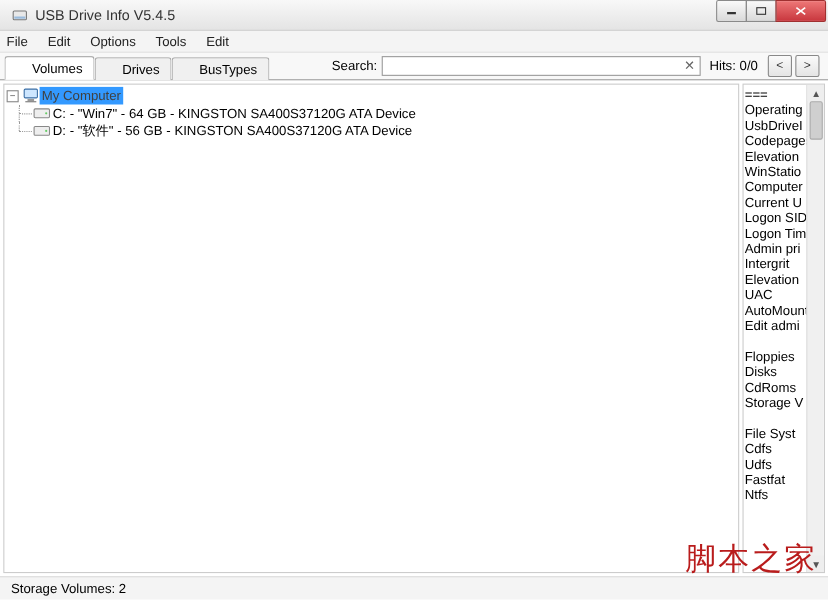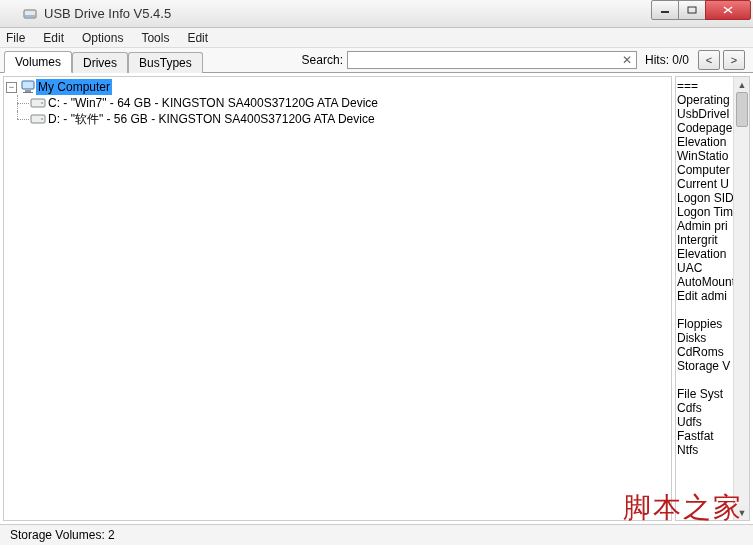--- a/index.html
+++ b/index.html
@@ -1,45 +1,45 @@
 <!DOCTYPE html>
 <html><head>
 <meta charset="utf-8">
 <style>
 * { box-sizing: border-box; margin: 0; padding: 0; font-family: "Segoe UI", Tahoma, sans-serif; font-size: 12px; }
 body { width: 753px; height: 549px; background: #fff; overflow: hidden; position: relative; }
-.titlebar { height: 28px; background: linear-gradient(#f8f8f8, #e4e4e4); border-bottom: 1px solid #c0c0c0; display: flex; align-items: center; padding-left: 22px; }
+.titlebar { height: 28px; background: linear-gradient(#f8f8f8, #e4e4e4); border-bottom: 1px solid #c0c0c0; display: flex; align-items: center; padding-left: 10px; }
 .titlebar .icon-app { width: 16px; height: 16px; margin-right: 6px; display: flex; align-items: center; justify-content: center; }
 .titlebar .title { color: #333; font-size: 13px; }
 .winbtns { margin-left: auto; display: flex; height: 20px; margin-right: 2px; margin-top: -8px;}
 .winbtn { width: 28px; height: 20px; border: 1px solid #8a8a8a; background: linear-gradient(#fafafa,#d9d9d9); display: flex; align-items: center; justify-content: center; margin-left: -1px; color: #444; font-weight: bold; font-size: 11px; cursor: default;}
 .winbtn.min { border-top-left-radius:2px; border-bottom-left-radius:2px; }
 .winbtn.close { width: 46px; background: linear-gradient(#e77,#c8373e); color: #fff; border-color:#a03030; border-top-right-radius:2px; border-bottom-right-radius:2px;}
 .menubar { height: 20px; background: #f4f4f4; display: flex; align-items: center; padding-left: 6px; border-bottom: 1px solid #ddd; font-size:14px;}
 .menubar span { margin-right: 18px; color: #222; cursor: default; }
 .toolbar-row { height: 25px; display: flex; align-items: flex-end; border-bottom: 1px solid #a0a0a0; background: #f8f8f8; }
 .tabs { display: flex; align-items: flex-end; margin-left: 4px; }
-.tab { border: 1px solid #aaa; border-bottom: none; padding: 3px 10px 3px 10px; background: #f0f0f0; margin-right: 0px; font-size: 12px; cursor: default; position: relative; top: 1px; border-radius: 3px 3px 0 0; text-align: center;}
+.tab { border: 1px solid #aaa; border-bottom: none; padding: 3px 10px 3px 24px; background: #f0f0f0; margin-right: 0px; font-size: 12px; cursor: default; position: relative; top: 1px; border-radius: 3px 3px 0 0; text-align: center;}
 .tab.active { background: #fff; border-bottom: 1px solid #fff; font-weight: normal; z-index:2;}
 .search-area { margin-left: auto; display: flex; align-items: center; padding-right: 8px; height: 24px;}
 .search-area label { margin-right: 4px; }
 .search-box { width: 290px; height: 18px; border: 1px solid #999; background: #fff; position: relative; display: flex; align-items:center;}
 .search-box .clearx { position: absolute; right: 4px; color: #666; cursor: default; font-size: 12px;}
 .hits { margin-left: 8px; margin-right: 6px; }
 .navbtn { width: 22px; height: 20px; border: 1px solid #888; background: linear-gradient(#fafafa,#e4e4e4); display: flex; align-items: center; justify-content: center; margin-left: 3px; border-radius: 2px; cursor: default; font-size:11px;color:#333;}
 .main-area { display: flex; height: 452px; border-bottom: 1px solid #ccc;}
 .tree-pane { flex: 1; background: #fff; border: 1px solid #ccc; margin: 3px 0 3px 3px; padding: 2px; overflow: hidden; position:relative;}
 .tree-row { display: flex; align-items: center; height: 16px; line-height: 16px; white-space: nowrap;}
 .tree-toggle { width: 11px; height: 11px; border: 1px solid #888; display: inline-flex; align-items: center; justify-content: center; font-size: 9px; line-height: 9px; margin-right: 3px; color:#555; cursor: default; background:#fff;}
 .tree-conn { display:inline-block; width:18px; height:16px; position:relative;}
 .tree-conn::before{content:"";position:absolute;left:5px;top:0;height:8px;border-left:1px dotted #999;}
 .tree-conn::after{content:"";position:absolute;left:5px;top:8px;width:12px;border-top:1px dotted #999;}
 .tree-conn.full::before{height:16px;}
 .icon-comp { width:16px;height:16px;display:inline-block;vertical-align:middle;}
-.selected { background: #3399ff; color: #000000; padding: 0 2px;}
+.selected { background: #3399ff; color: #404040; padding: 0 2px;}
 .side-pane { width: 75px; background: #fff; border: 1px solid #ccc; margin: 3px; font-family: "Courier New", monospace; font-size: 12px; line-height: 14px; padding: 2px 1px; overflow: hidden; white-space: nowrap; position:relative;}
 .side-pane .scrollbar{position:absolute;right:0;top:0;width:16px;height:100%;background:#f0f0f0;border-left:1px solid #ddd;}
 .side-pane .scrollbar .thumb{position:absolute;top:15px;left:2px;width:12px;height:35px;background:#cfcfcf;border:1px solid #aaa;border-radius:2px;}
 .side-pane .scrollbar .arr{position:absolute;left:0;width:16px;height:15px;display:flex;align-items:center;justify-content:center;font-size:9px;color:#555;background:#eee;}
 .side-pane .scrollbar .arr.up{top:0;}
 .side-pane .scrollbar .arr.dn{bottom:0;}
 .statusbar { height: 20px; display: flex; align-items: center; padding-left: 10px; background: #f4f4f4; font-size: 12px; }
 .watermark { position: absolute; right: 10px; bottom: 22px; text-align: right; pointer-events: none;}
 .watermark .cn { color: #b91c1c; font-size: 28px; font-family: "KaiTi","STKaiti",serif; letter-spacing:2px;}
 .watermark .url { color: #888; font-size: 13px; letter-spacing: 4px; }

